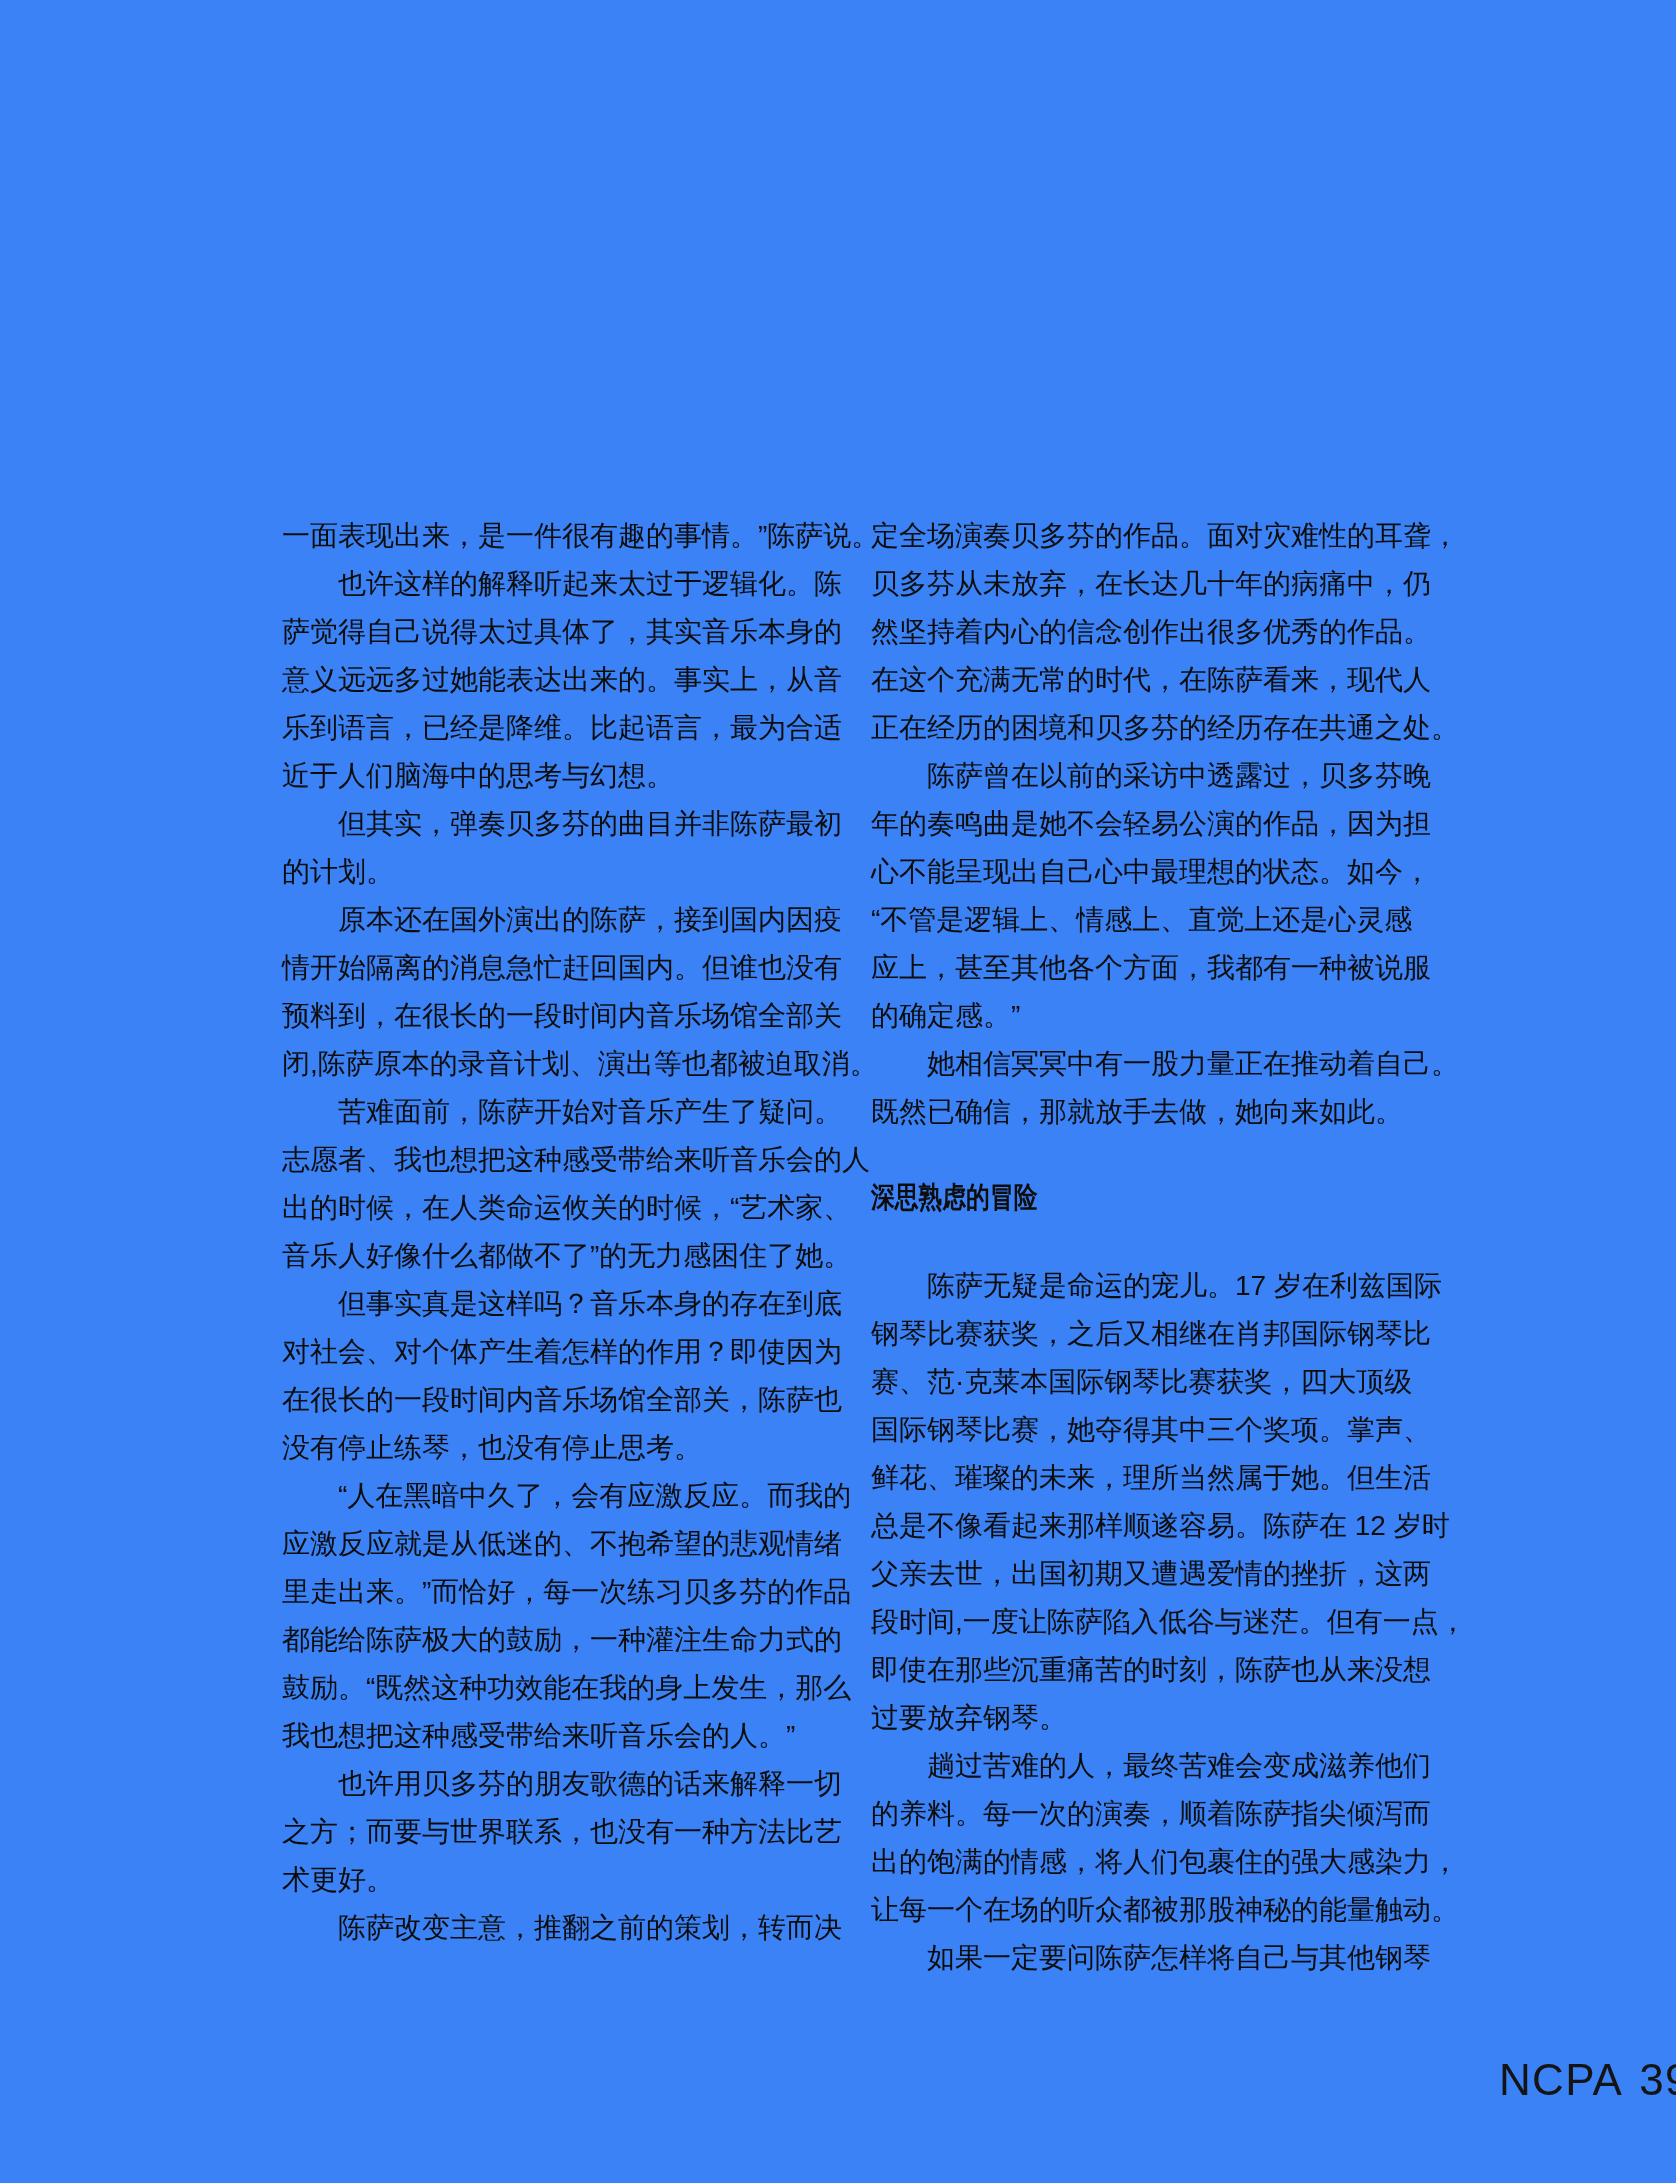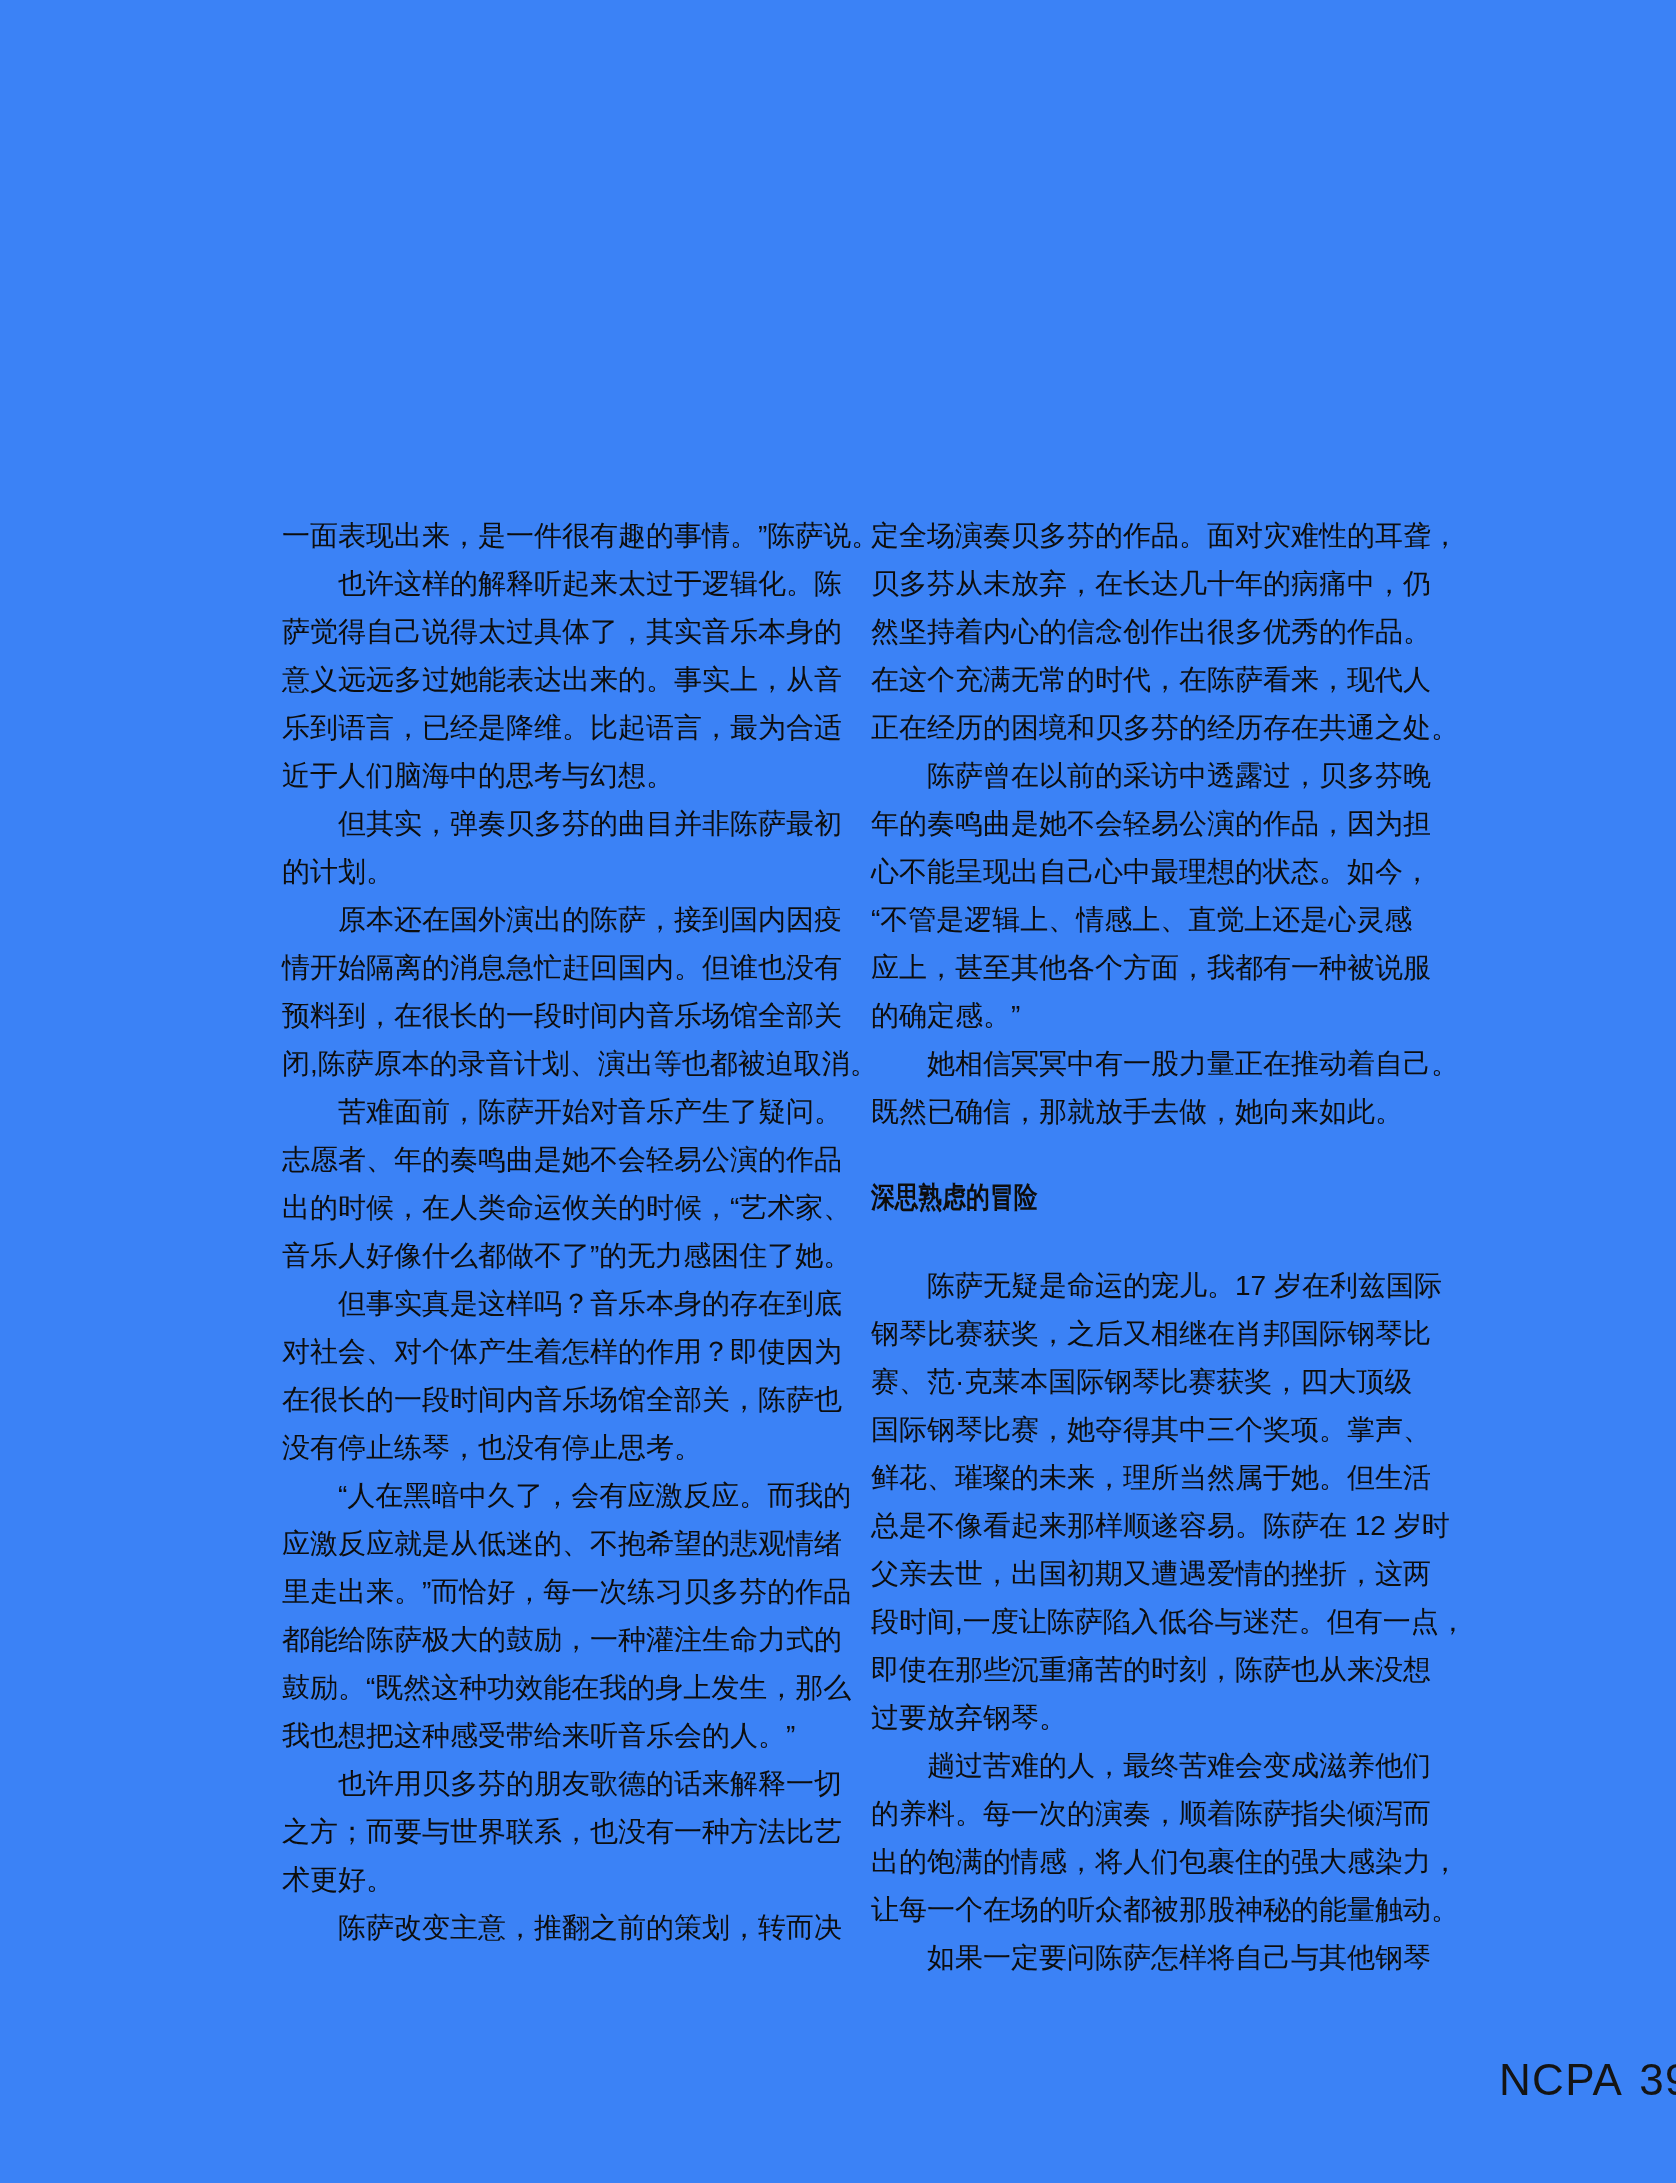--- a/index.html
+++ b/index.html
@@ -71,21 +71,21 @@
         <div class="line">意义远远多过她能表达出来的。事实上，从音</div>
         <div class="line">乐到语言，已经是降维。比起语言，最为合适</div>
         <div class="line">近于人们脑海中的思考与幻想。</div>
         <div class="line">　　但其实，弹奏贝多芬的曲目并非陈萨最初</div>
         <div class="line">的计划。</div>
         <div class="line">　　原本还在国外演出的陈萨，接到国内因疫</div>
         <div class="line">情开始隔离的消息急忙赶回国内。但谁也没有</div>
         <div class="line">预料到，在很长的一段时间内音乐场馆全部关</div>
         <div class="line">闭,陈萨原本的录音计划、演出等也都被迫取消。</div>
         <div class="line">　　苦难面前，陈萨开始对音乐产生了疑问。</div>
-        <div class="line">志愿者、年的奏鸣曲是她不会轻易公演的作品</div>
+        <div class="line">志愿者、我也想把这种感受带给来听音乐会的人</div>
         <div class="line">出的时候，在人类命运攸关的时候，“艺术家、</div>
         <div class="line">音乐人好像什么都做不了”的无力感困住了她。</div>
         <div class="line">　　但事实真是这样吗？音乐本身的存在到底</div>
         <div class="line">对社会、对个体产生着怎样的作用？即使因为</div>
         <div class="line">在很长的一段时间内音乐场馆全部关，陈萨也</div>
         <div class="line">没有停止练琴，也没有停止思考。</div>
         <div class="line">　　“人在黑暗中久了，会有应激反应。而我的</div>
         <div class="line">应激反应就是从低迷的、不抱希望的悲观情绪</div>
         <div class="line">里走出来。”而恰好，每一次练习贝多芬的作品</div>
         <div class="line">都能给陈萨极大的鼓励，一种灌注生命力式的</div>

